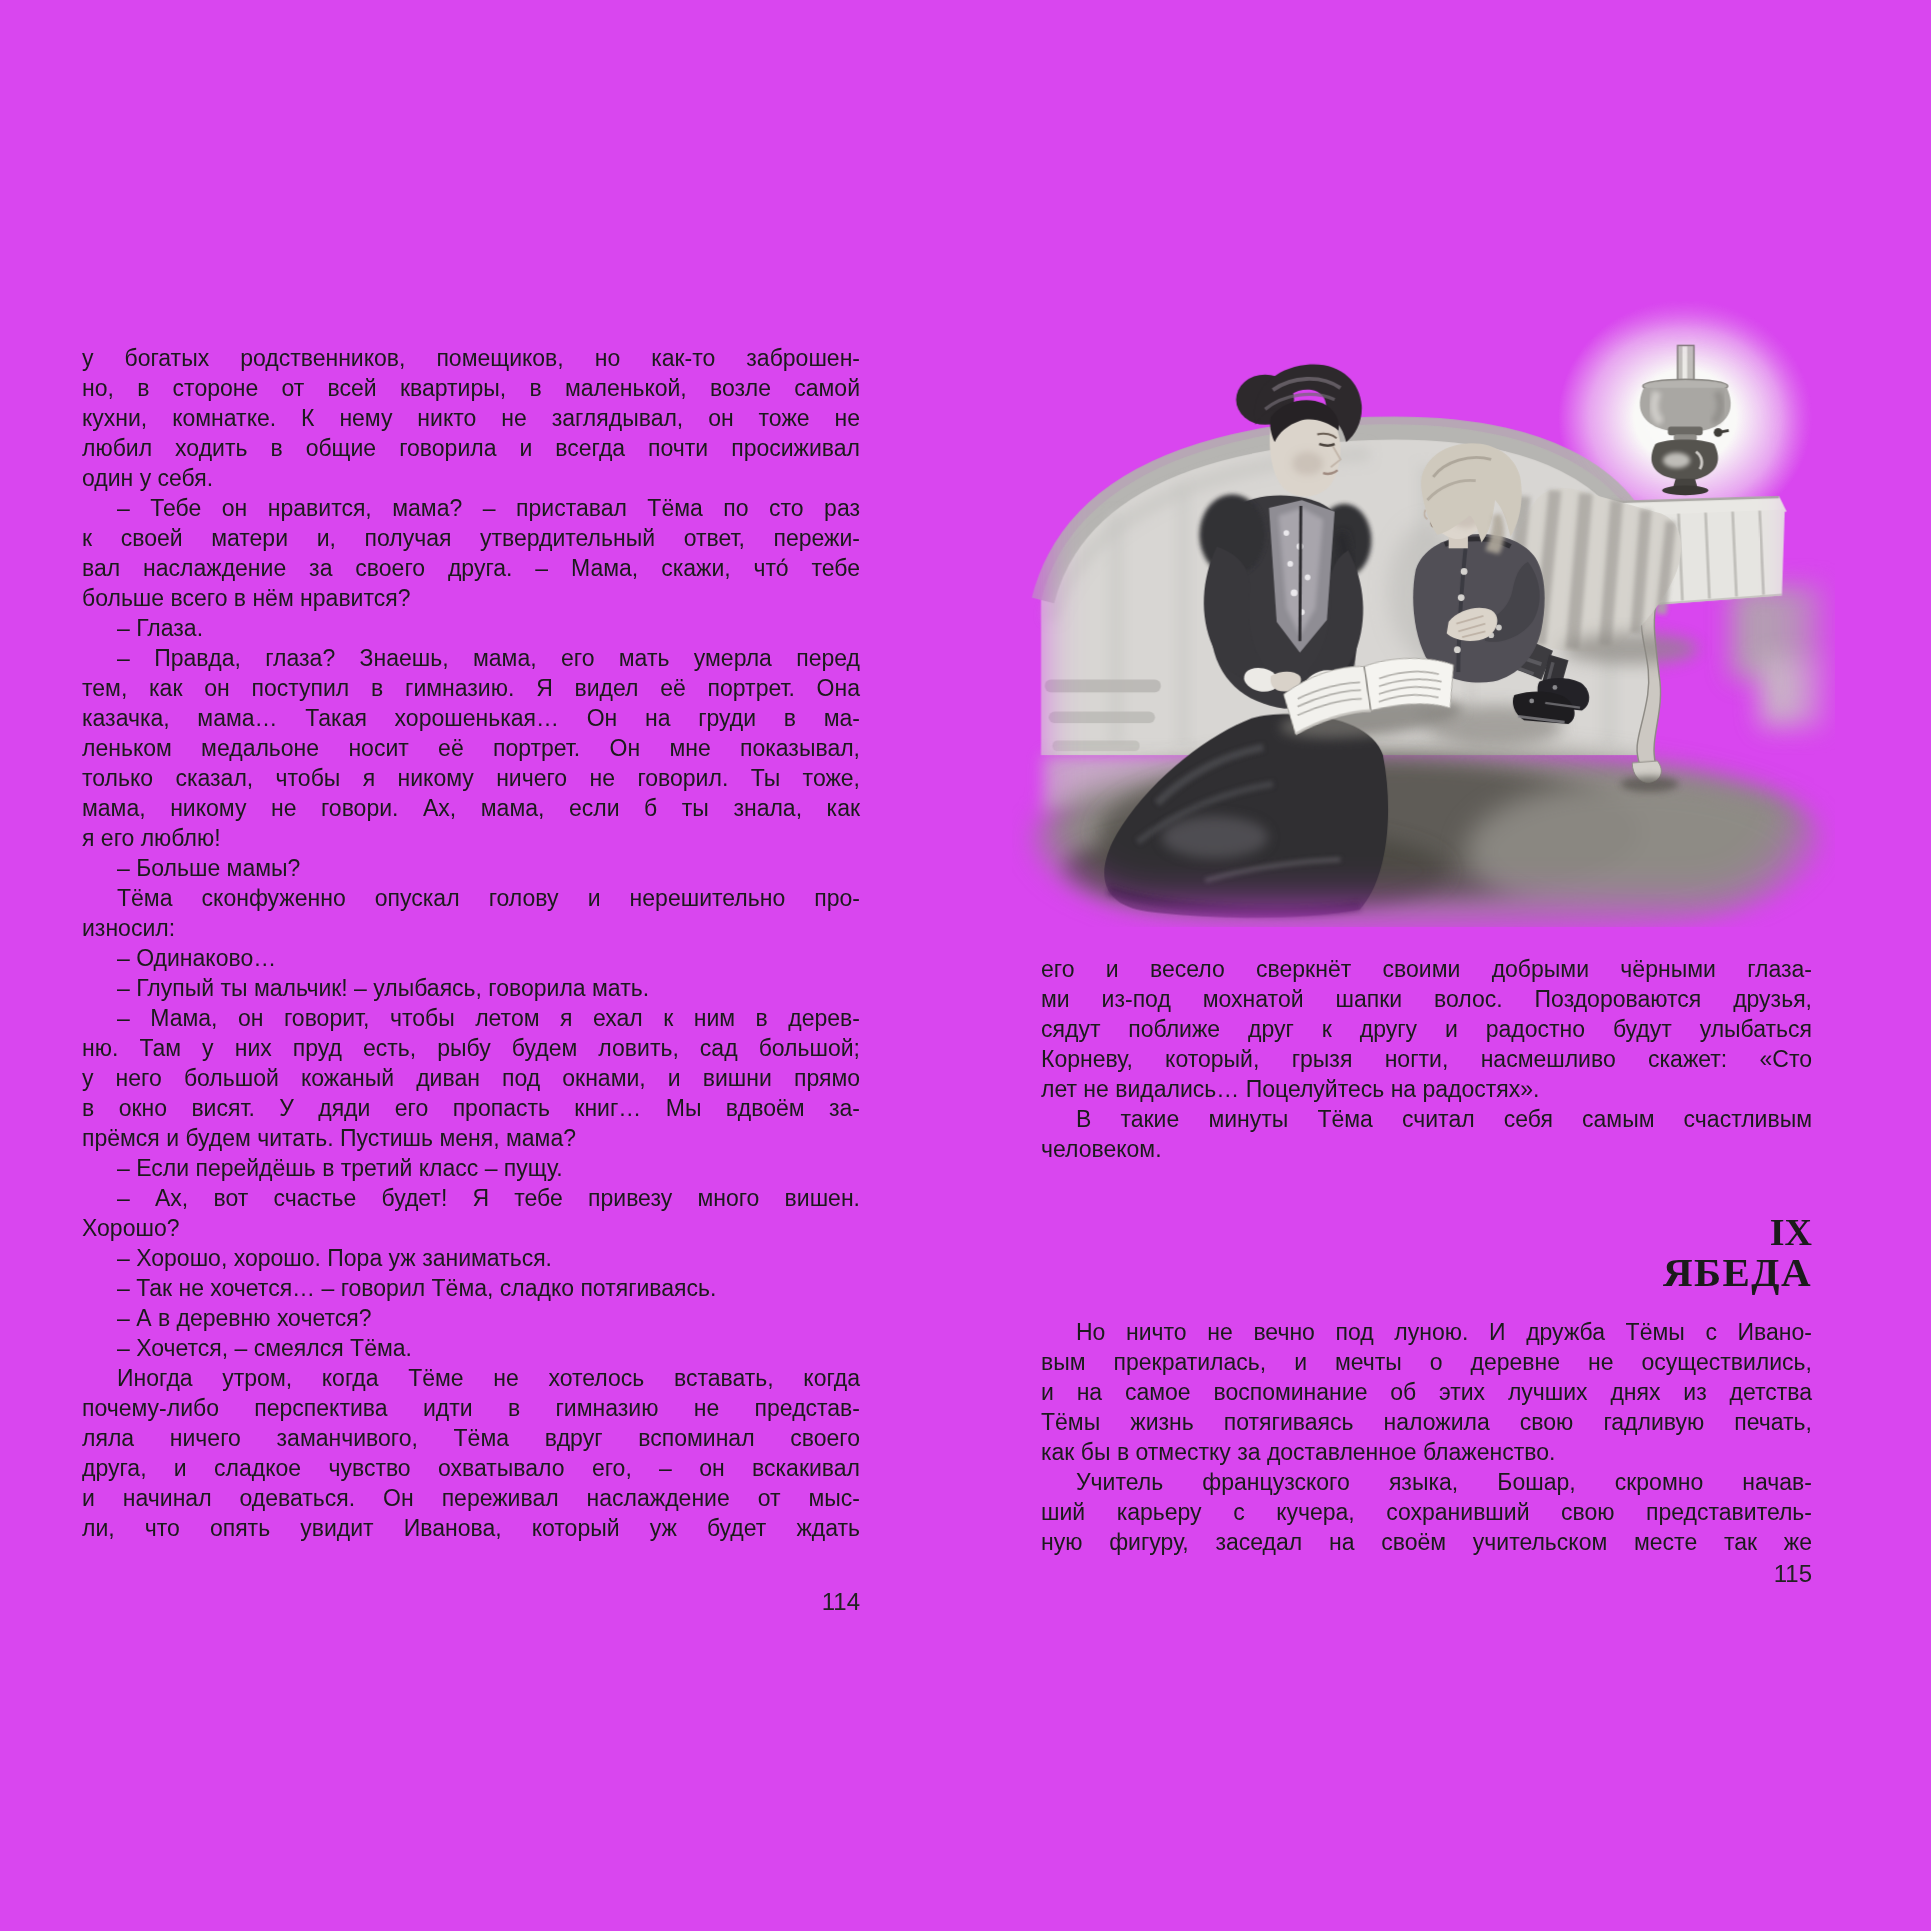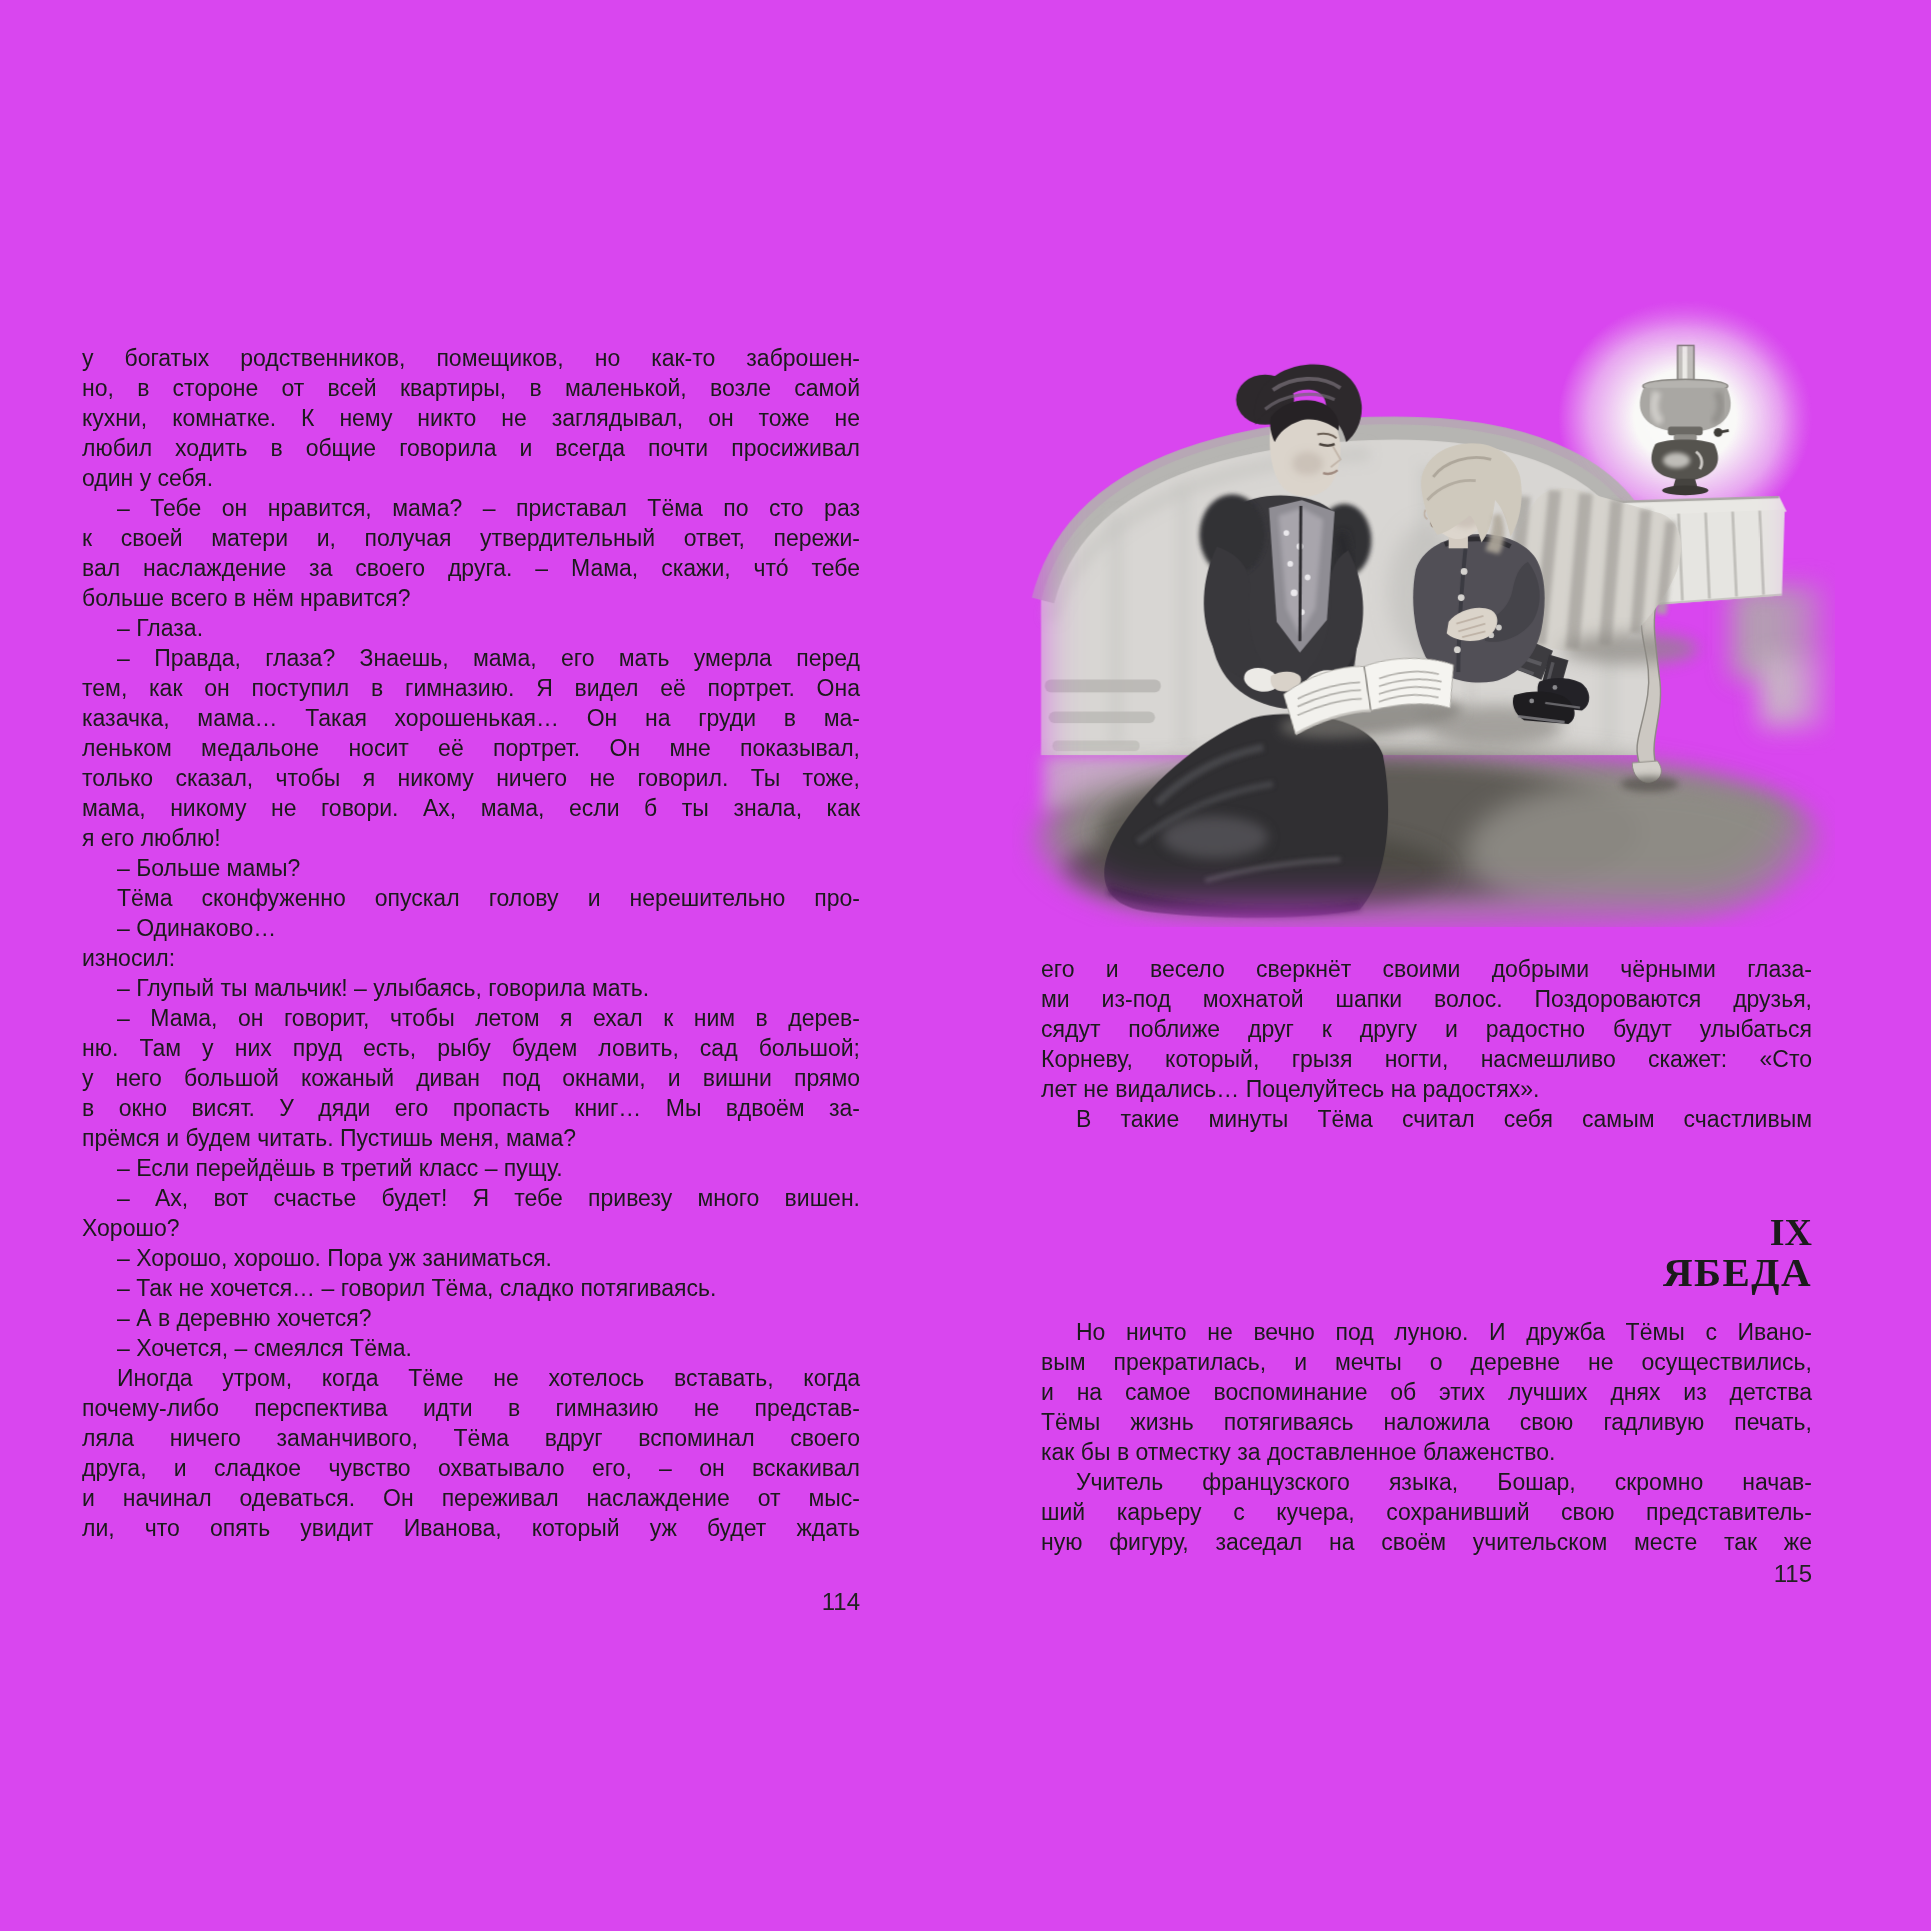--- a/index.html
+++ b/index.html
@@ -43,22 +43,22 @@
       <div class="line ind end">– Глаза.</div>
       <div class="line ind">– Правда, глаза? Знаешь, мама, его мать умерла перед</div>
       <div class="line">тем, как он поступил в гимназию. Я видел её портрет. Она</div>
       <div class="line">казачка, мама… Такая хорошенькая… Он на груди в ма-</div>
       <div class="line">леньком медальоне носит её портрет. Он мне показывал,</div>
       <div class="line">только сказал, чтобы я никому ничего не говорил. Ты тоже,</div>
       <div class="line">мама, никому не говори. Ах, мама, если б ты знала, как</div>
       <div class="line end">я его люблю!</div>
       <div class="line ind end">– Больше мамы?</div>
       <div class="line ind">Тёма сконфуженно опускал голову и нерешительно про-</div>
+      <div class="line end">износил:</div>
       <div class="line ind end">– Одинаково…</div>
-      <div class="line end">износил:</div>
       <div class="line ind end">– Глупый ты мальчик! – улыбаясь, говорила мать.</div>
       <div class="line ind">– Мама, он говорит, чтобы летом я ехал к ним в дерев-</div>
       <div class="line">ню. Там у них пруд есть, рыбу будем ловить, сад большой;</div>
       <div class="line">у него большой кожаный диван под окнами, и вишни прямо</div>
       <div class="line">в окно висят. У дяди его пропасть книг… Мы вдвоём за-</div>
       <div class="line end">прёмся и будем читать. Пустишь меня, мама?</div>
       <div class="line ind end">– Если перейдёшь в третий класс – пущу.</div>
       <div class="line ind">– Ах, вот счастье будет! Я тебе привезу много вишен.</div>
       <div class="line end">Хорошо?</div>
       <div class="line ind end">– Хорошо, хорошо. Пора уж заниматься.</div>
@@ -291,20 +291,21 @@
     </svg>
   </div>
 
   <div id="rightupper" class="col">
       <div class="line">его и весело сверкнёт своими добрыми чёрными глаза-</div>
       <div class="line">ми из-под мохнатой шапки волос. Поздороваются друзья,</div>
       <div class="line">сядут поближе друг к другу и радостно будут улыбаться</div>
       <div class="line">Корневу, который, грызя ногти, насмешливо скажет: «Сто</div>
       <div class="line end">лет не видались… Поцелуйтесь на радостях».</div>
       <div class="line ind">В такие минуты Тёма считал себя самым счастливым</div>
+      <div class="line end">человеком.</div>
     </div>
   <div id="roman" class="roman">IX</div>
   <div id="chapter" class="chapter">ЯБЕДА</div>
   <div id="rightlower" class="col">
       <div class="line ind">Но ничто не вечно под луною. И дружба Тёмы с Ивано-</div>
       <div class="line">вым прекратилась, и мечты о деревне не осуществились,</div>
       <div class="line">и на самое воспоминание об этих лучших днях из детства</div>
       <div class="line">Тёмы жизнь потягиваясь наложила свою гадливую печать,</div>
       <div class="line end">как бы в отместку за доставленное блаженство.</div>
       <div class="line ind">Учитель французского языка, Бошар, скромно начав-</div>

